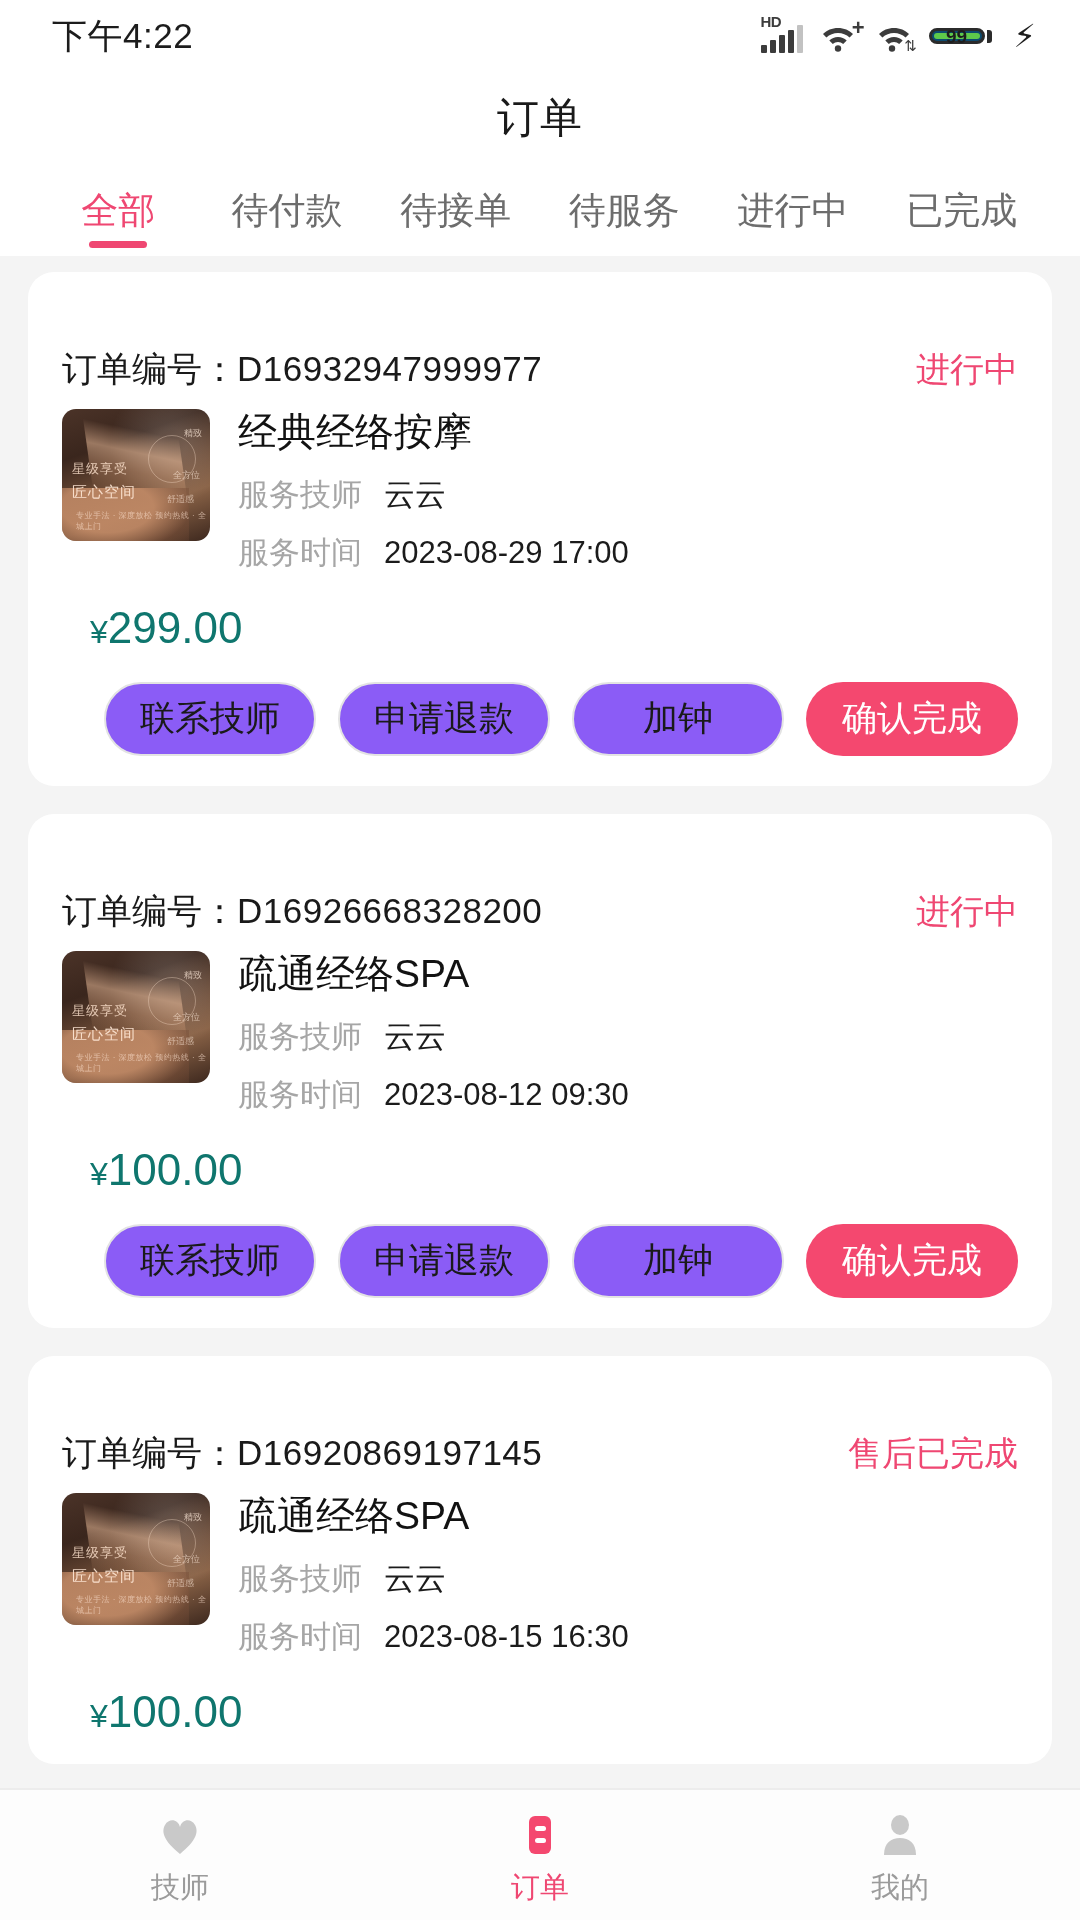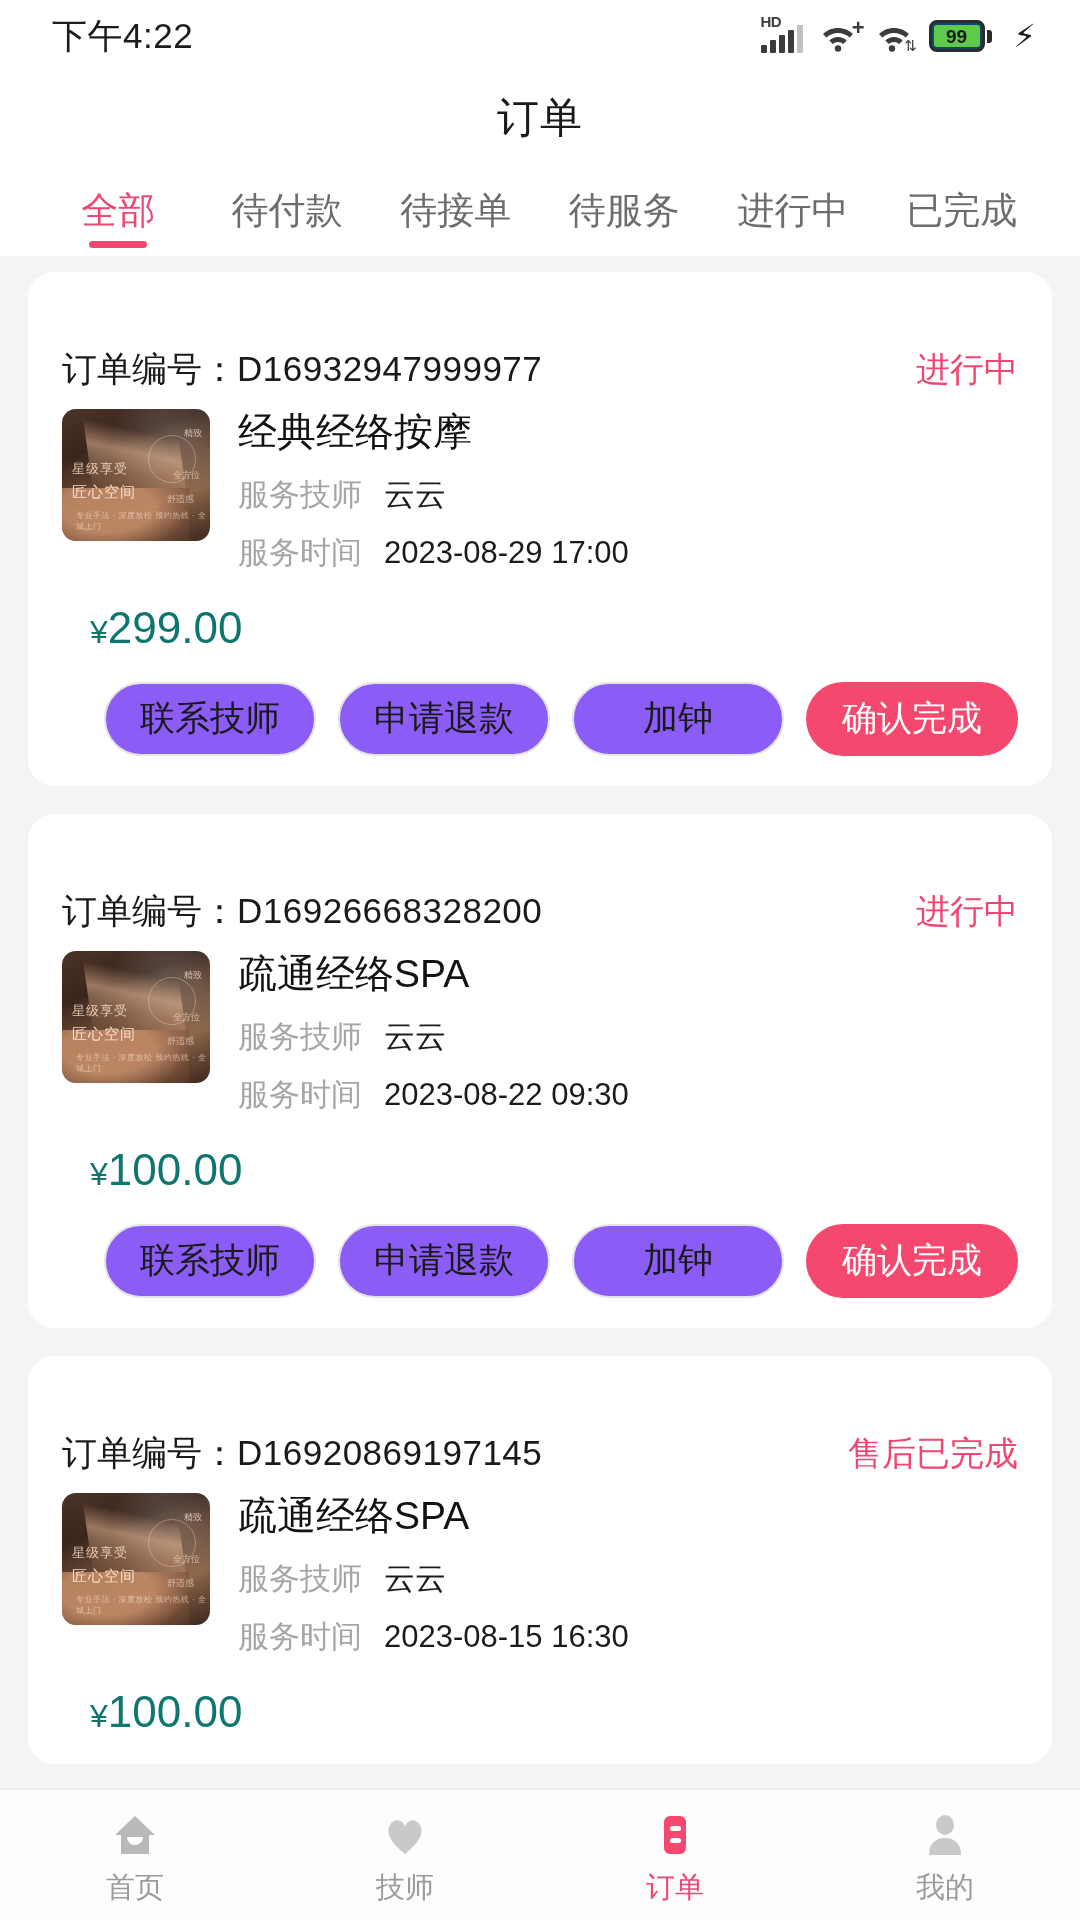--- a/index.html
+++ b/index.html
@@ -26,21 +26,21 @@
   .bars i:nth-child(1){ height: 8px; }
   .bars i:nth-child(2){ height: 13px; }
   .bars i:nth-child(3){ height: 18px; }
   .bars i:nth-child(4){ height: 23px; }
   .bars i:nth-child(5){ height: 28px; background: #c2c2c2; }
   .wifi-wrap { position: relative; width: 42px; height: 34px; }
   .plus-sign { position: absolute; right: -6px; top: -2px; font-size: 22px; font-weight: bold; color: #3c3c3c; line-height: 1; }
   .arr { position: absolute; right: -2px; bottom: 0px; font-size: 15px; color: #3c3c3c; line-height: 1; }
   .battery { display: flex; align-items: center; }
   .batt-body {
-    width: 56px; height: 32px; border: 3px solid #2b2b2b; border-radius: 8px;
+    width: 56px; height: 16px; border: 3px solid #2b2b2b; border-radius: 8px;
     display: flex; align-items: center; justify-content: center; background: #0c4a6e; padding: 2px;
   }
   .batt-fill { width: 100%; height: 100%; background: #5ec94b; border-radius: 3px; display:flex; align-items:center; justify-content:center; }
   .batt-num { font-size: 19px; font-weight: bold; color: #1d1d1d; line-height: 1; }
   .batt-cap { width: 5px; height: 13px; background: #2b2b2b; border-radius: 0 3px 3px 0; margin-left: 2px; }
   .bolt { font-size: 32px; color: #1d1d1d; margin-left: 8px; line-height: 1; }
 
   
   .titlebar { height: 92px; background: #fff; display: flex; align-items: center; justify-content: center; flex: 0 0 auto; }
   .titlebar h1 { font-size: 42px; font-weight: normal; color: #1a1a1a; letter-spacing: 1px; }
@@ -264,21 +264,21 @@
 预约热线 · 全城上门</span>
         </div>
         <div class="minfo">
           <div class="svc-name">疏通经络SPA</div>
           <div class="row">
             <span class="k">服务技师</span>
             <span class="v">云云</span>
           </div>
           <div class="row">
             <span class="k">服务时间</span>
-            <span class="v">2023-08-22 09:30</span>
+            <span class="v">2023-08-12 09:30</span>
           </div>
         </div>
       </div>
       <div class="price">
         <span class="cur">¥</span><span>100.00</span>
       </div>
       <div class="actions">
         <div class="btn ghost">联系技师</div>
         <div class="btn ghost">申请退款</div>
         <div class="btn ghost">加钟</div>
@@ -329,29 +329,20 @@
       <span class="txt">没有更多了</span>
       <span class="line"></span>
     </div>
 
   </div>
 
   <div class="tabbar">
     <div class="navitem">
       <span class="navicon">
         <svg width="48" height="48" viewBox="0 0 48 48" aria-hidden="true">
-          <path d="M24 5 L44 24 L38 24 L38 43 L10 43 L10 24 L4 24 Z" fill="#b9b9b9"></path>
-          <path d="M16 26 a8 8 0 0 0 16 0 z" fill="#ffffff"></path>
-        </svg>
-      </span>
-      <span class="navlabel">首页</span>
-    </div>
-    <div class="navitem">
-      <span class="navicon">
-        <svg width="48" height="48" viewBox="0 0 48 48" aria-hidden="true">
           <path d="M24 43 C8 30 5 21 9 14 C13 7 22 8 24 16 C26 8 35 7 39 14 C43 21 40 30 24 43 Z" fill="#c9c9c9"></path>
         </svg>
       </span>
       <span class="navlabel">技师</span>
     </div>
     <div class="navitem active">
       <span class="navicon">
         <svg width="48" height="48" viewBox="0 0 48 48" aria-hidden="true">
           <rect x="13" y="5" width="22" height="38" rx="6" fill="#f4486f"></rect>
           <rect x="19" y="15" width="11" height="5" rx="2.5" fill="#ffffff"></rect>

